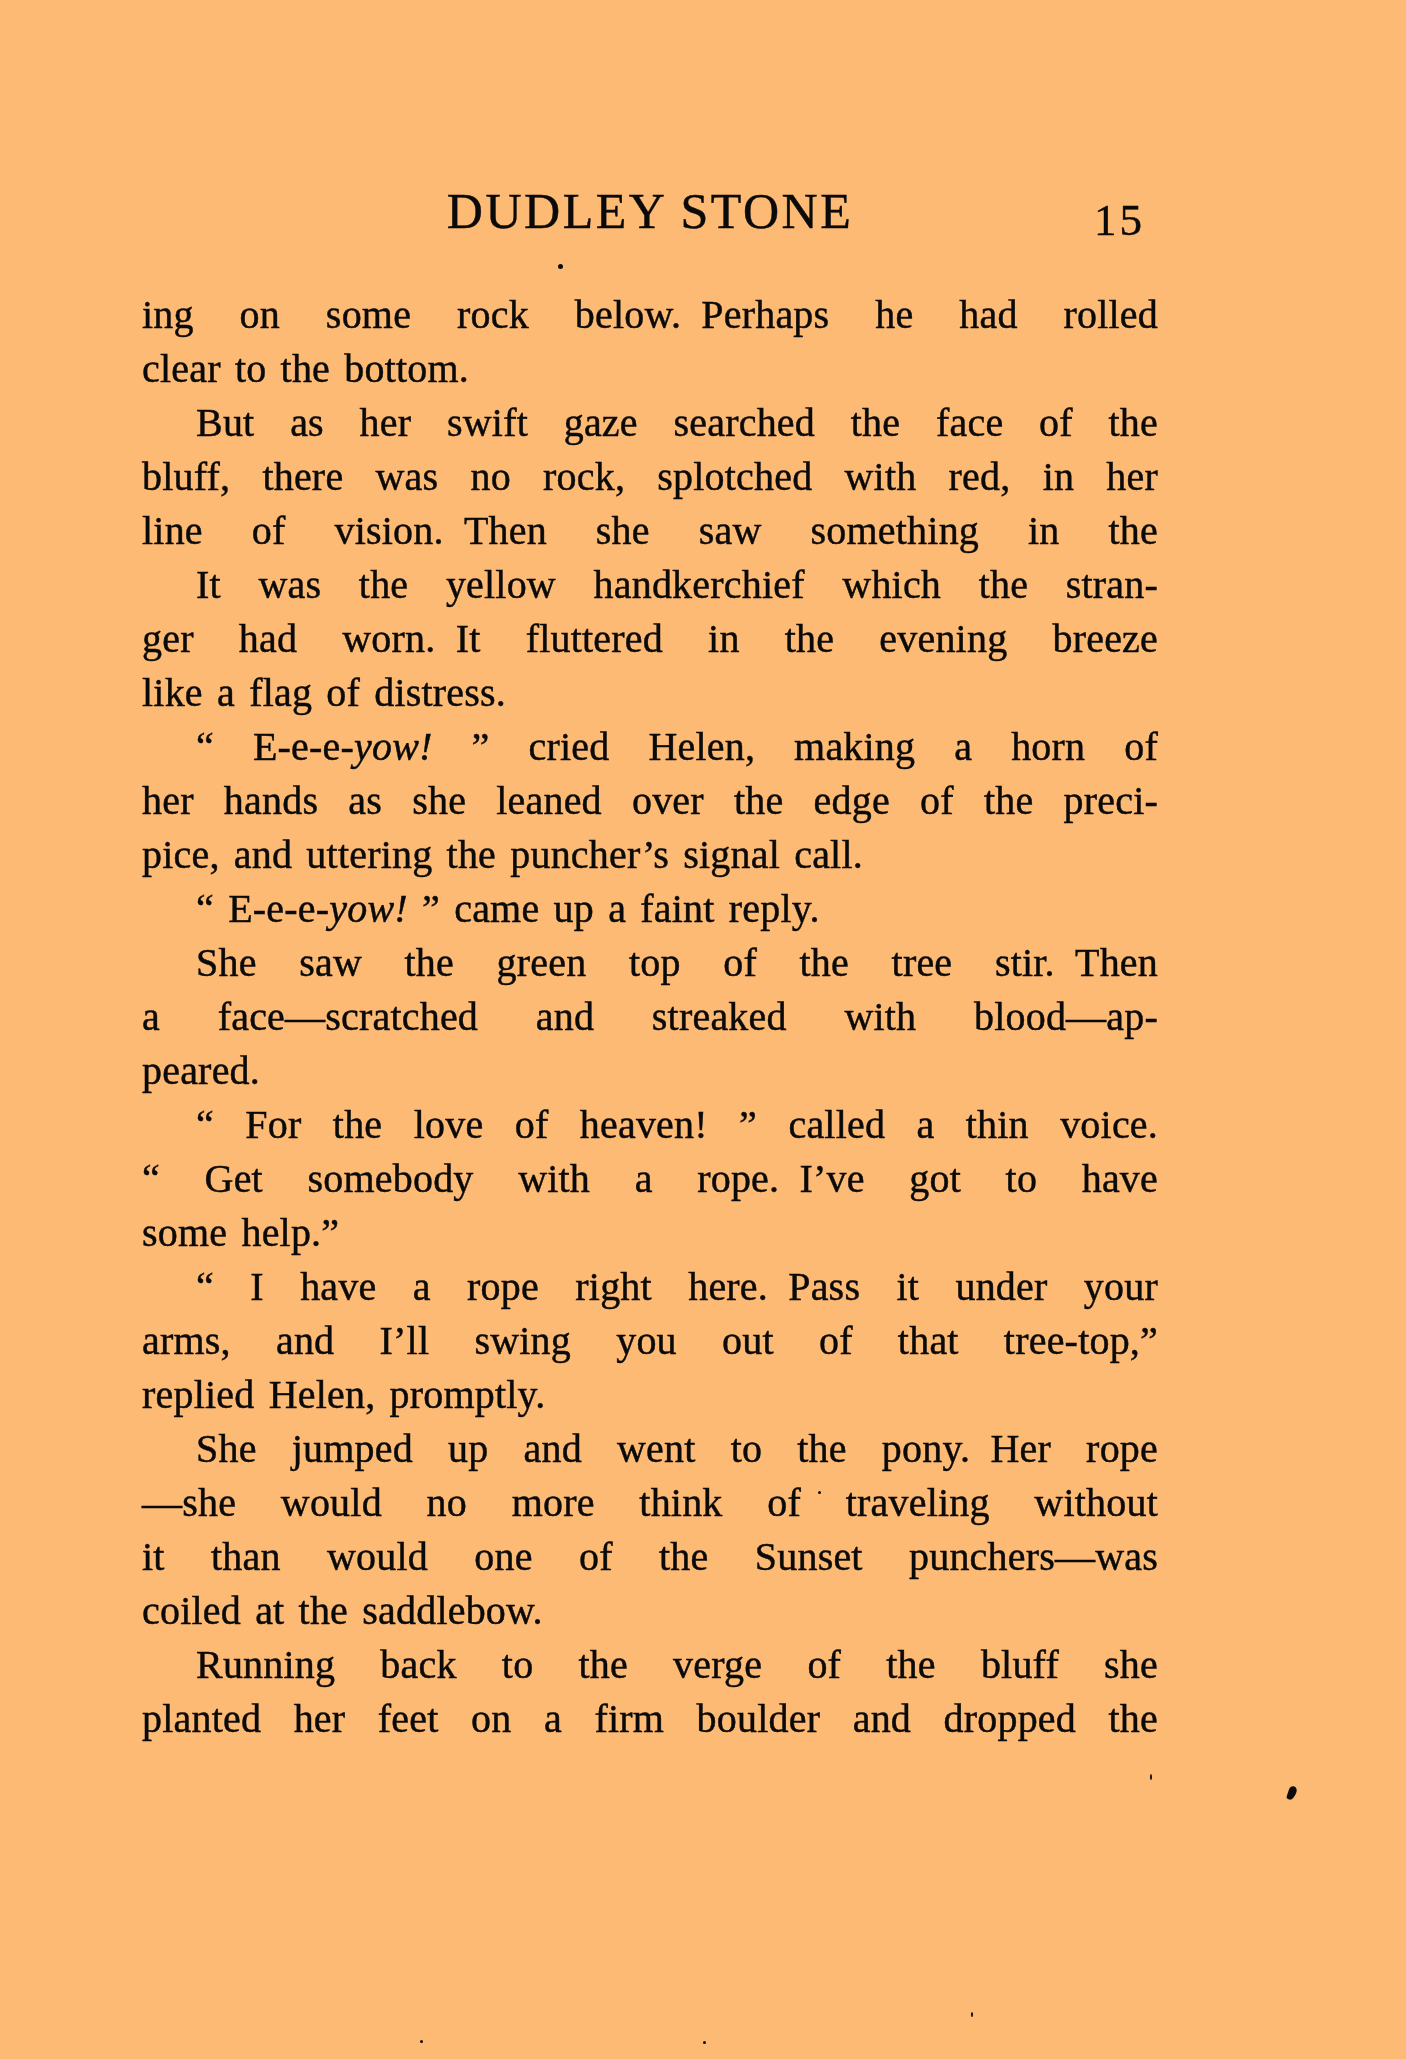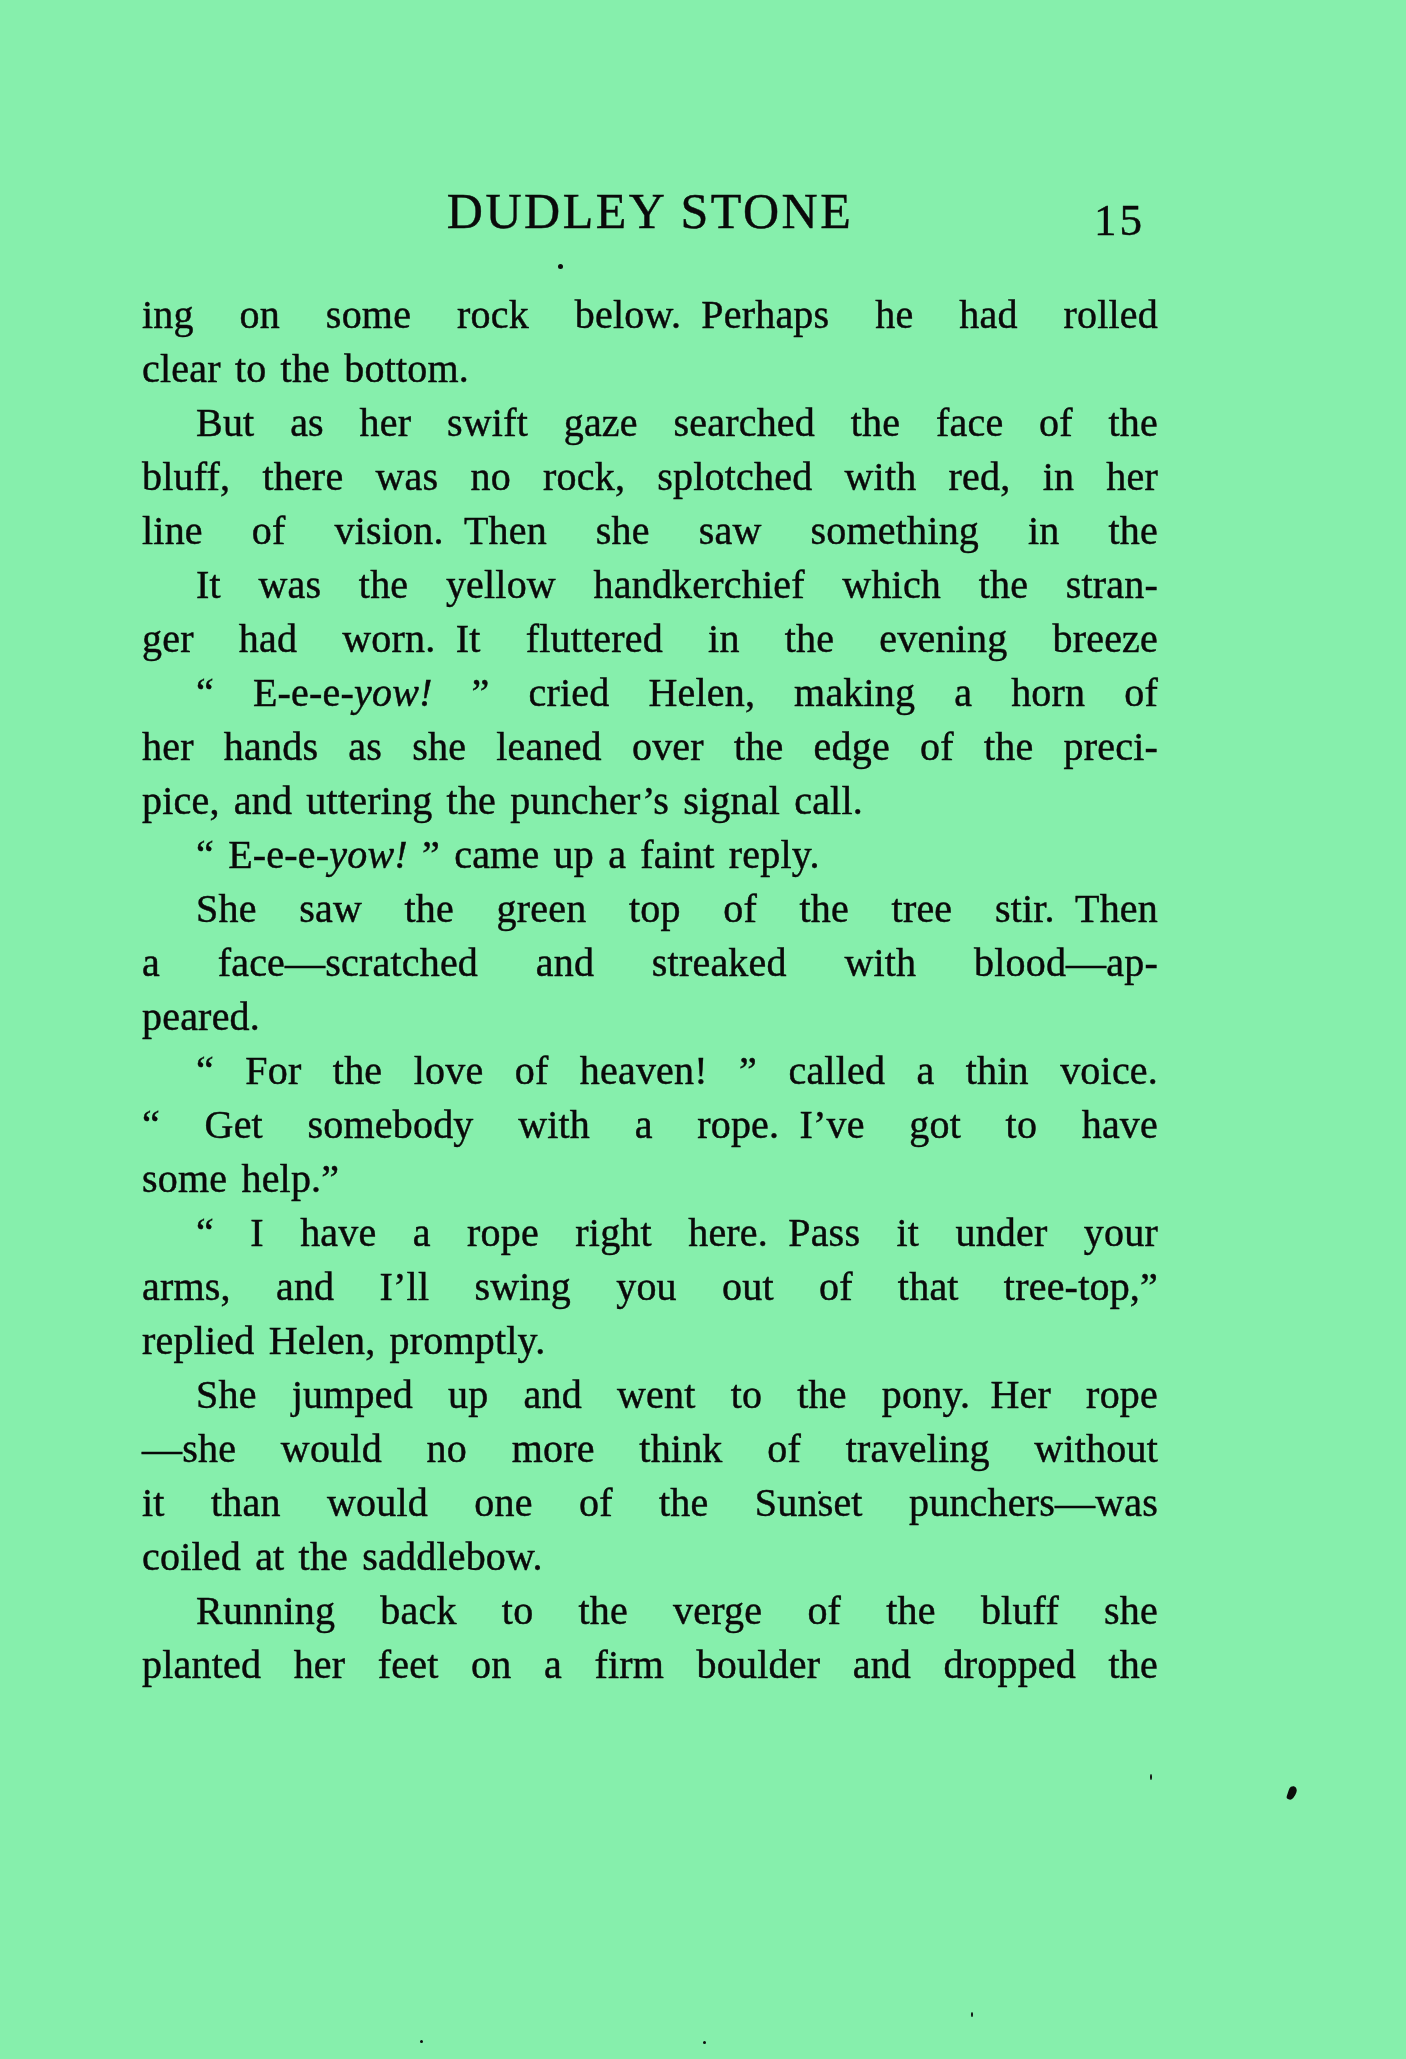--- a/index.html
+++ b/index.html
@@ -1,19 +1,19 @@
 <!DOCTYPE html>
 <html><head>
 <meta charset="utf-8">
 <style>
   html,body { margin:0; padding:0; background:#ffffff; }
   .page {
     position:relative;
     width:1406px; height:2059px;
-    background:#86efac;
+    background:#fdba74;
     color:#0a0a0a;
     font-family:"Liberation Serif", serif;
     -webkit-text-stroke:0.45px #0a0a0a;
     overflow:hidden;
   }
   .running-head {
     position:absolute;
     left:142px; top:186px; width:1016px;
     text-align:center;
     font-size:50px; line-height:1;
@@ -66,20 +66,21 @@
   <div class="page-number">15</div>
 
   <div class="text-block" id="text-block">
       <div class="line j"><span>ing on some rock below. Perhaps he had rolled</span></div>
       <div class="line"><span>clear to the bottom.</span></div>
       <div class="line j ind"><span>But as her swift gaze searched the face of the</span></div>
       <div class="line j"><span>bluff, there was no rock, splotched with red, in her</span></div>
       <div class="line j"><span>line of vision. Then she saw something in the</span></div>
       <div class="line j ind"><span>It was the yellow handkerchief which the stran-</span></div>
       <div class="line j"><span>ger had worn. It fluttered in the evening breeze</span></div>
+      <div class="line"><span>like a flag of distress.</span></div>
       <div class="line j ind"><span>“ E-e-e-</span><i>yow!</i><span> ” cried Helen, making a horn of</span></div>
       <div class="line j"><span>her hands as she leaned over the edge of the preci-</span></div>
       <div class="line"><span>pice, and uttering the puncher’s signal call.</span></div>
       <div class="line ind"><span>“ E-e-e-</span><i>yow!</i><span> ” came up a faint reply.</span></div>
       <div class="line j ind"><span>She saw the green top of the tree stir. Then</span></div>
       <div class="line j"><span>a face—scratched and streaked with blood—ap-</span></div>
       <div class="line"><span>peared.</span></div>
       <div class="line j ind"><span>“ For the love of heaven! ” called a thin voice.</span></div>
       <div class="line j"><span>“ Get somebody with a rope. I’ve got to have</span></div>
       <div class="line"><span>some help.”</span></div>

